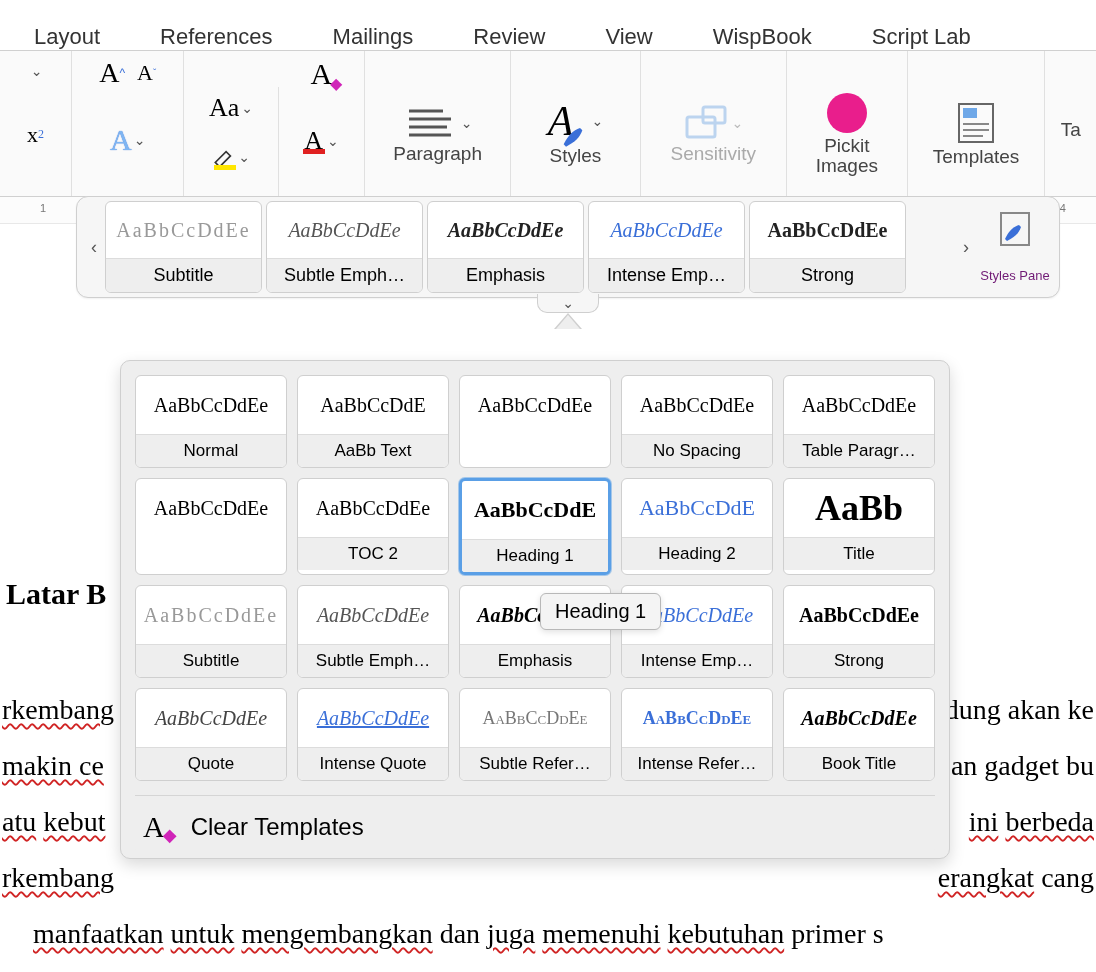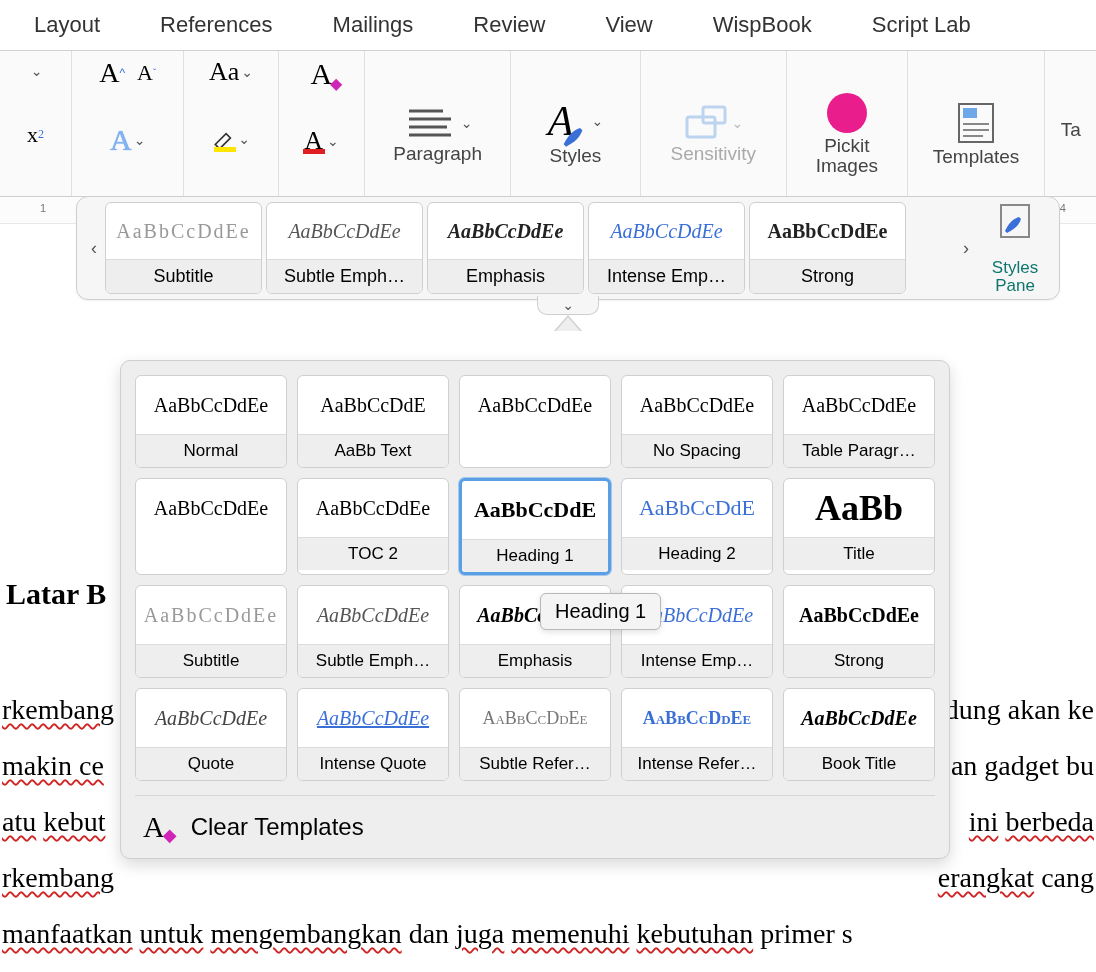--- a/index.html
+++ b/index.html
@@ -1,34 +1,34 @@
 <!DOCTYPE html>
 <html><head>
 <meta charset="utf-8">
 <style>
 html,body{margin:0;padding:0;font-family:-apple-system,BlinkMacSystemFont,"Segoe UI",sans-serif;background:#fff;color:#000;overflow:hidden;width:1096px;height:972px;}
-.tabs{display:flex;align-items:center;height:50px;border-bottom:1px solid #d0d0d0;background:#fff;padding-left:4px;}
+.tabs{display:flex;align-items:flex-end;height:50px;border-bottom:1px solid #d0d0d0;background:#fff;padding-left:4px;}
 .tab{padding:0 30px;font-size:22px;color:#333;cursor:pointer;white-space:nowrap;}
 .ribbon{display:flex;height:145px;background:#fafafa;border-bottom:1px solid #d0d0d0;}
 .group{display:flex;flex-direction:column;justify-content:space-between;padding:6px 8px;border-right:1px solid #e0e0e0;align-items:center;}
 .grouplabel{font-size:19px;color:#444;text-align:center;}
 .iconbtn{display:flex;align-items:center;justify-content:center;}
 .chev{font-size:14px;color:#555;margin-left:2px;}
 .font-a{font-family:"Times New Roman",serif;font-size:36px;}
 .tbrow{display:flex;align-items:center;gap:12px;}
 .disabled{color:#aaa;}
 .big-icon-col{display:flex;flex-direction:column;align-items:center;justify-content:center;height:100%;}
 .ruler{height:26px;background:#fcfcfc;border-bottom:1px solid #e8e8e8;position:relative;font-size:11px;color:#777;}
 .gallery-strip{position:absolute;top:196px;left:76px;width:970px;background:#f6f6f6;border:1px solid #cfcfcf;border-radius:12px;display:flex;align-items:center;padding:4px 6px;box-shadow:0 1px 2px rgba(0,0,0,0.06);}
 .scroll-arr{width:22px;display:flex;align-items:center;justify-content:center;font-size:18px;color:#555;cursor:pointer;}
 .strip-items{display:flex;gap:4px;flex:1;}
 .style-card{width:155px;background:#fff;border:1px solid #cfcfcf;border-radius:6px;overflow:hidden;display:flex;flex-direction:column;}
 .sc-preview{height:56px;display:flex;align-items:center;justify-content:center;font-family:"Times New Roman",serif;font-size:20px;color:#222;}
 .sc-label{background:#eeeeee;border-top:1px solid #dcdcdc;text-align:center;font-size:18px;padding:6px 4px;white-space:nowrap;overflow:hidden;text-overflow:ellipsis;}
-.styles-pane-btn{width:76px;display:flex;flex-direction:column;align-items:center;justify-content:center;gap:18px;font-size:17px;color:#0f766e;}
+.styles-pane-btn{width:76px;display:flex;flex-direction:column;align-items:center;justify-content:center;gap:18px;font-size:13px;color:#701a75;}
 .expand-tab{position:absolute;left:50%;transform:translateX(-50%);bottom:-16px;width:60px;height:18px;background:#f6f6f6;border:1px solid #cfcfcf;border-top:none;border-radius:0 0 10px 10px;display:flex;align-items:center;justify-content:center;font-size:14px;color:#555;cursor:pointer;}
 .pointer-tail{position:absolute;left:50%;transform:translateX(-50%);bottom:-32px;width:0;height:0;border-left:14px solid transparent;border-right:14px solid transparent;border-bottom:16px solid #cfcfcf;}
 .pointer-tail::after{content:"";position:absolute;left:-12px;top:2px;width:0;height:0;border-left:12px solid transparent;border-right:12px solid transparent;border-bottom:14px solid #eeeeee;}
 .gallery-pop{position:absolute;top:360px;left:120px;width:800px;background:#eeeeee;border:1px solid #cfcfcf;border-radius:10px;box-shadow:0 6px 16px rgba(0,0,0,0.15);padding:14px 14px 0 14px;z-index:10;}
 .grid{display:grid;grid-template-columns:repeat(5,1fr);gap:10px;}
 .gridcard{background:#fff;border:1px solid #cfcfcf;border-radius:6px;overflow:hidden;display:flex;flex-direction:column;}
 .gridcard.selected{border:3px solid #5a9fe6;box-shadow:0 0 0 1px rgba(90,159,230,0.5);}
 .gc-preview{height:58px;display:flex;align-items:center;justify-content:center;font-family:"Times New Roman",serif;font-size:20px;overflow:hidden;white-space:nowrap;padding:0 6px;}
 .gc-label{background:#eeeeee;border-top:1px solid #dcdcdc;text-align:center;font-size:17px;padding:6px 4px;white-space:nowrap;overflow:hidden;text-overflow:ellipsis;}
 .clear-bar{border-top:1px solid #d5d5d5;margin-top:14px;padding:14px 8px;display:flex;align-items:center;gap:16px;font-size:24px;background:#eeeeee;border-radius:0 0 10px 10px;}
@@ -71,21 +71,21 @@
           <span style="color:#3a6fd8;font-size:10px;">ˇ</span>
         </span>
     </div>
     <div class="iconbtn">
       <span style="font-family:serif;font-size:30px;color:#7fb6f2;text-shadow:0 0 1px #3a6fd8;">A</span>
         <span class="chev">⌄</span>
     </div>
     <div></div>
   </div>
 
-  <div class="group" style="width:90px;">
+  <div class="group" style="width:90px;margin-top:36px;">
     <div class="iconbtn">
         <span style="font-family:serif;font-size:26px;">Aa</span>
         <span class="chev">⌄</span>
       </div>
     <div class="iconbtn">
       <svg width="26" height="26" viewBox="0 0 24 24">
           <path d="M3 17l4 4 10-10-4-4L3 17z" fill="none" stroke="#333" stroke-width="1.5"></path>
         </svg>
       <span style="display:inline-block;width:22px;height:5px;background:#ffe600;margin-left:-24px;margin-top:22px;"></span>
       <span class="chev">⌄</span>
@@ -186,21 +186,21 @@
       <span>an gadget bu</span>
     </div>
   <div style="display:flex;justify-content:space-between;padding:0 2px;">
       <span><span class="spell">atu</span> <span class="spell">kebut</span></span>
       <span><span class="spell">ini</span> <span class="spell">berbeda</span></span>
     </div>
   <div style="display:flex;justify-content:space-between;padding:0 2px;">
       <span class="spell">rkembang</span>
       <span><span class="spell">erangkat</span> cang</span>
     </div>
-  <div style="padding:0 2px;"><span class="spell">manfaatkan</span> <span class="spell">untuk</span> <span class="spell">mengembangkan</span> dan <span class="spell">juga</span> <span class="spell">memenuhi</span> <span class="spell">kebutuhan</span> primer s</div>
+  <div style="padding:0 2px;margin-left:31px;"><span class="spell">manfaatkan</span> <span class="spell">untuk</span> <span class="spell">mengembangkan</span> dan <span class="spell">juga</span> <span class="spell">memenuhi</span> <span class="spell">kebutuhan</span> primer s</div>
 </div>
 
 <div class="gallery-strip">
   <div class="scroll-arr">‹</div>
   <div class="strip-items" id="strip-items">
       <div class="style-card">
         <div class="sc-preview" style="color:#999;letter-spacing:2px;">AaBbCcDdEe</div>
         <div class="sc-label">Subtitle</div>
       </div>
       <div class="style-card">

